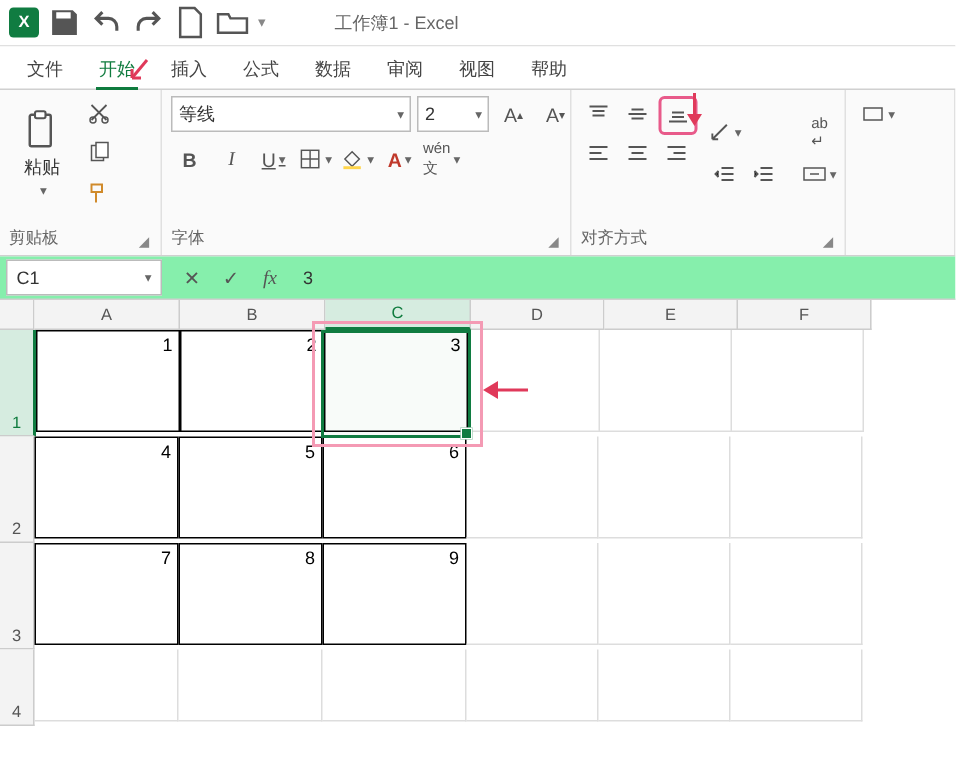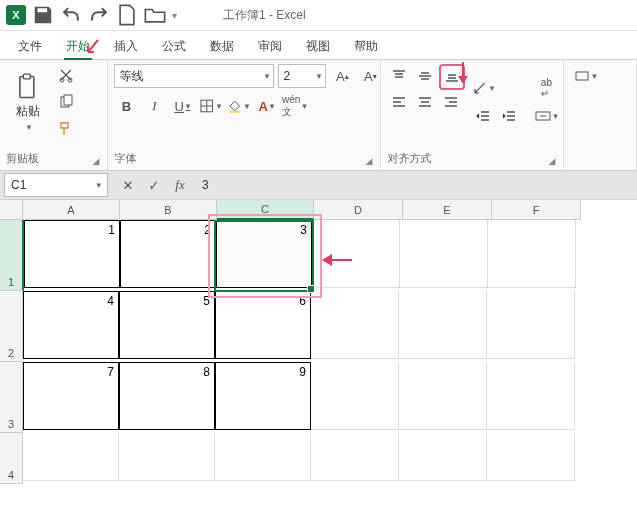--- a/index.html
+++ b/index.html
@@ -25,21 +25,21 @@
 .font-row{display:flex;gap:4px;align-items:center}
 .font-sel{height:22px;border:1px solid #bbb;background:#fff;display:flex;align-items:center;padding:0 4px;font-size:12px}
 .font-name{width:150px;justify-content:space-between}
 .font-size{width:38px;justify-content:space-between}
 .drop{font-size:9px;color:#666;margin-left:2px}
 .bold{font-weight:bold}
 .ital{font-style:italic;font-family:serif}
 .und{text-decoration:underline}
 .align-grid{display:grid;grid-template-columns:repeat(3,22px);grid-template-rows:repeat(2,22px);gap:4px}
 .align-grid .sm.hl{border:2px solid #e85a8a;border-radius:4px}
-.namebox-row{height:28px;display:flex;align-items:center;border-bottom:1px solid #d0d0d0;background:#e5e5e5}
+.namebox-row{height:28px;display:flex;align-items:center;border-bottom:1px solid #d0d0d0;background:#86efac}
 .namebox{width:90px;height:22px;border:1px solid #bbb;margin:0 4px;display:flex;align-items:center;padding:0 6px;justify-content:space-between;background:#fff}
 .fx-btns{display:flex;gap:2px;margin:0 4px;color:#888}
 .fx{font-style:italic;font-family:serif}
 .formula{flex:1;padding:0 6px;color:#333}
 .sheet{position:relative;background:#fff}
 .hdr-row{display:flex;height:20px}
 .corner{width:22px;border-right:1px solid #ccc;border-bottom:1px solid #ccc;background:#f3f3f3}
 .colh{border-right:1px solid #ccc;border-bottom:1px solid #ccc;background:#f3f3f3;display:flex;align-items:center;justify-content:center;color:#555;font-size:11px}
 .colh.sel{background:#d6ece0;color:#0f7b3e;border-bottom:2px solid #107c41}
 .row{display:flex}

